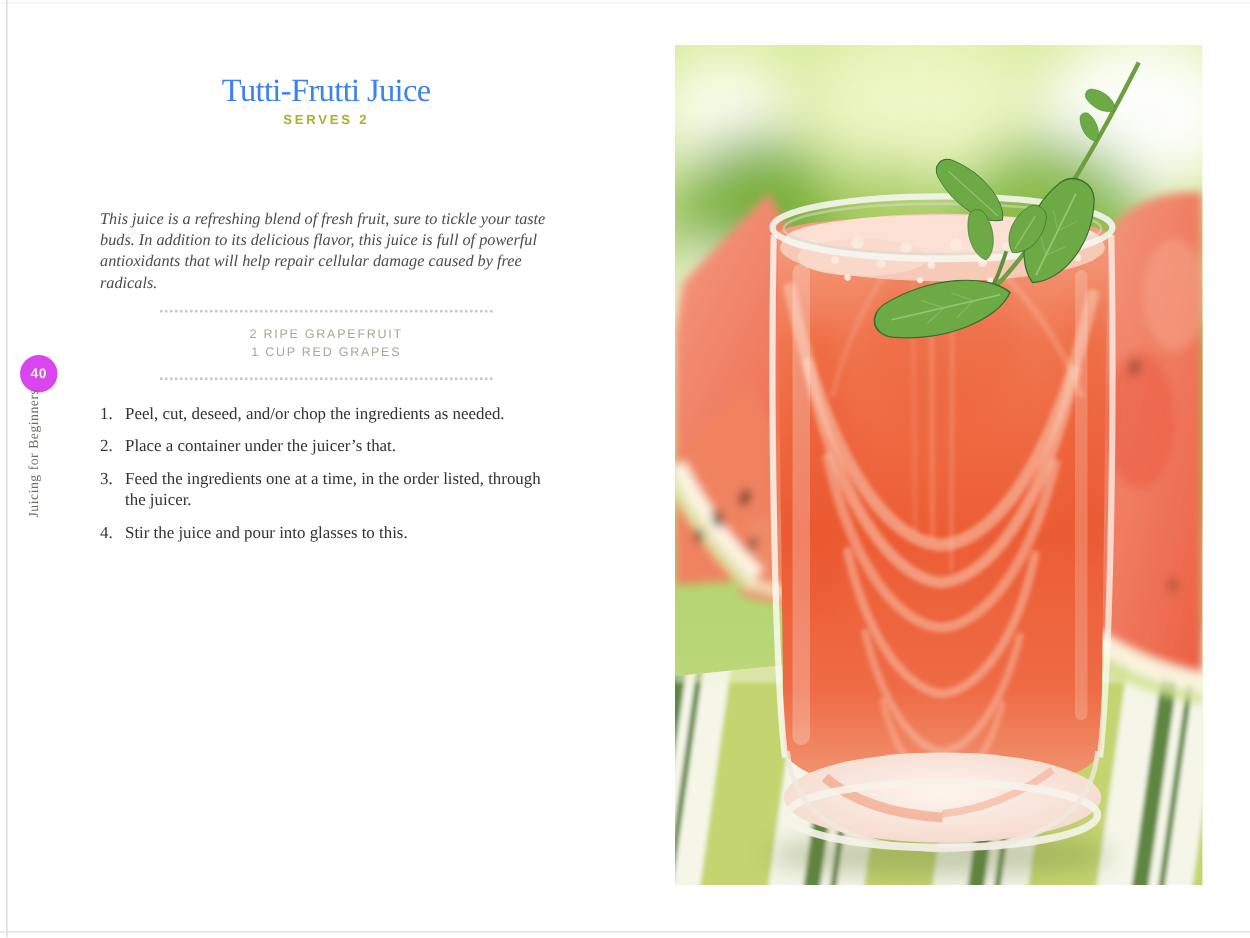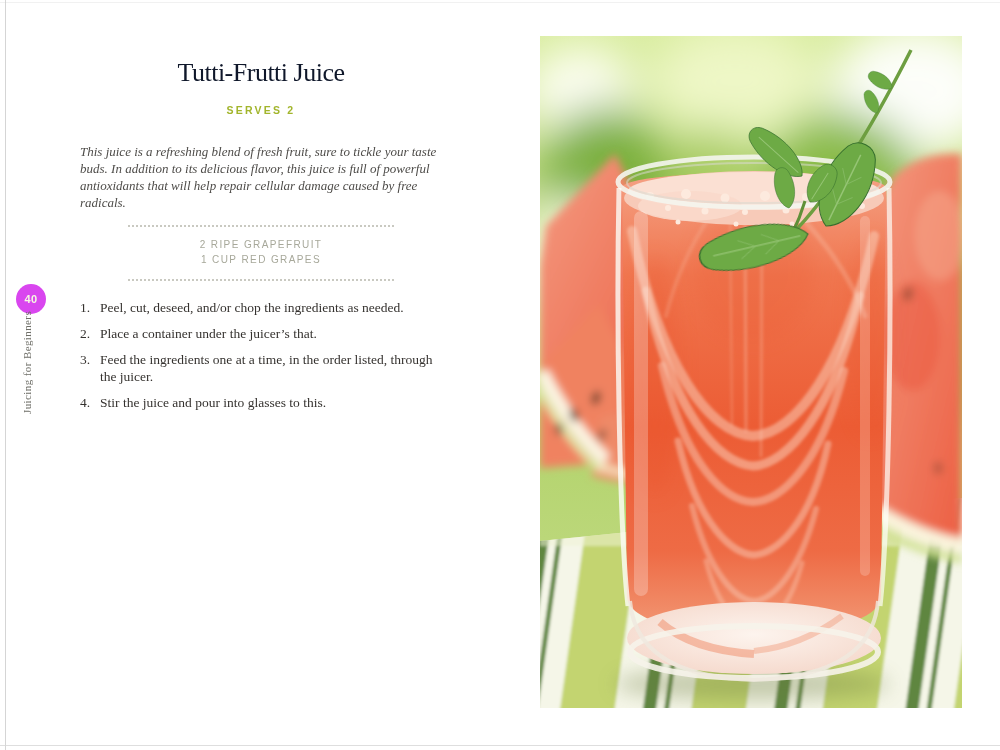--- a/index.html
+++ b/index.html
@@ -20,29 +20,29 @@
   
   .spine{
     position:absolute;left:21px;top:322px;height:92px;
     writing-mode:vertical-rl;transform:rotate(180deg);
     font-size:11px;color:#6e6e67;letter-spacing:.4px;white-space:nowrap;
   }
 
   
   .recipe-col{position:absolute;left:80px;top:56px;width:362px;}
   .title{
-    margin:0;text-align:center;font-weight:normal;color:#0f172a;
+    margin:0;text-align:center;font-weight:normal;color:#3b82f6;
     font-size:26px;letter-spacing:-.5px;line-height:34px;
   }
   .serves{
-    margin-top:14px;text-align:center;font-family:"Liberation Sans",sans-serif;
+    margin-top:0;text-align:center;font-family:"Liberation Sans",sans-serif;
     font-size:10.5px;font-weight:bold;letter-spacing:2.2px;color:#a2b52c;
   }
   .desc{
-    margin:27px 0 0 0;font-style:italic;font-size:13px;line-height:17px;color:#4e4c49;
+    margin:64px 0 0 0;font-style:italic;font-size:13px;line-height:17px;color:#4e4c49;
   }
   .divider{width:266px;margin:14px auto 0 auto;border-top:2px dotted #c9c9c1;height:0;}
   .divider.d2{margin-top:12px;}
   .ingredients{
     list-style:none;margin:10px 0 0 0;padding:0;text-align:center;
     font-family:"Liberation Sans",sans-serif;font-size:10px;letter-spacing:1.4px;
     color:#a7a89a;line-height:15px;
   }
   .steps{margin:18px 0 0 0;padding:0;list-style:none;color:#35322f;font-size:13.5px;}
   .steps li{display:flex;margin-bottom:9px;line-height:17px;}

